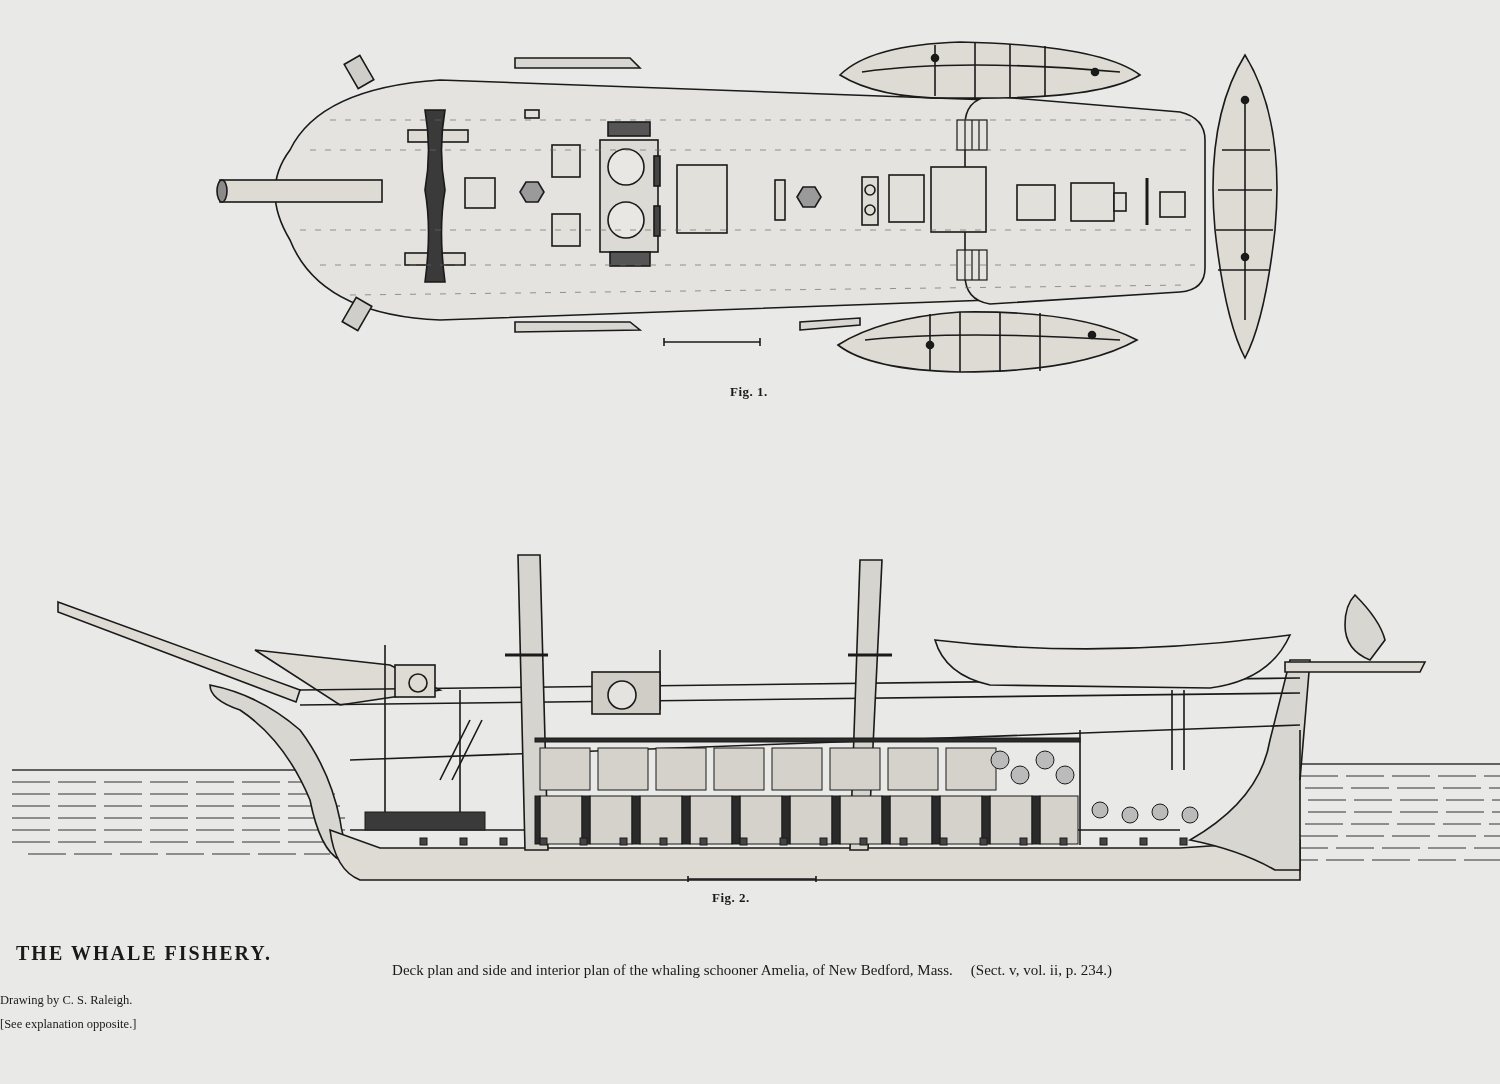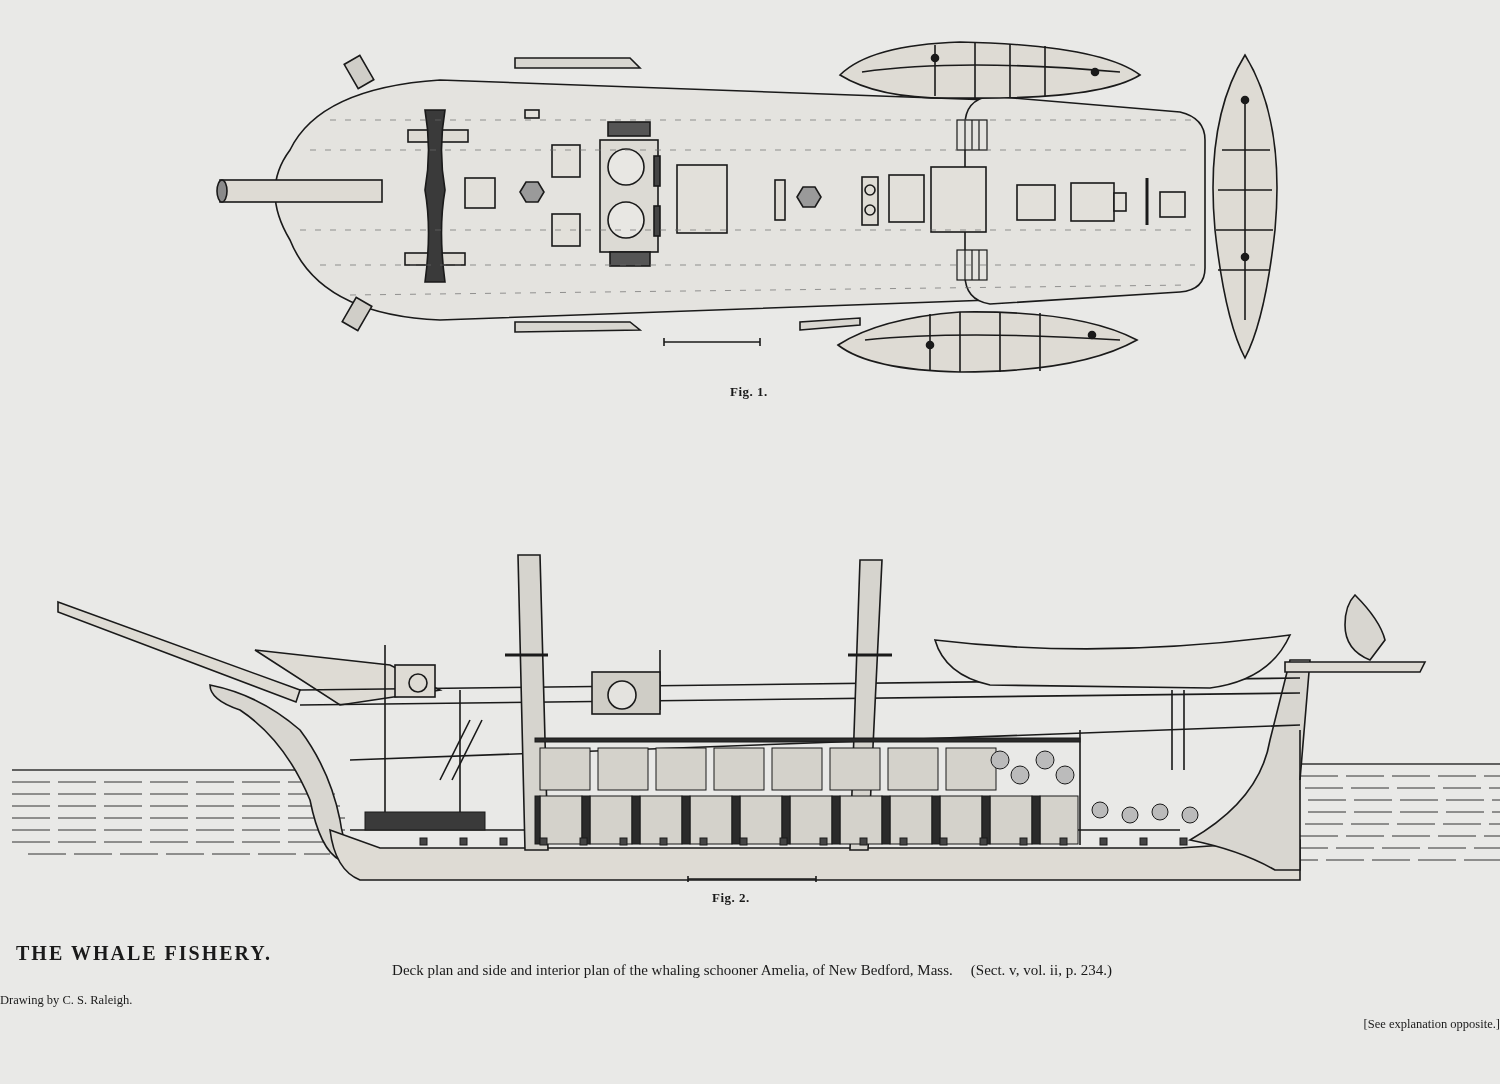--- a/index.html
+++ b/index.html
@@ -6,21 +6,21 @@
   body { width:1500px; height:1084px; background:#e9e9e7; position:relative; overflow:hidden;
          font-family:"Liberation Serif","DejaVu Serif",serif; color:#1a1a1a; }
   .plate { position:absolute; left:0; top:0; width:1196px; height:1084px; }
   svg { position:absolute; left:0; top:0; }
   .fig-label { position:absolute; font-weight:bold; font-size:13px; letter-spacing:0.5px; }
   .title { position:absolute; left:16px; width:1500px; top:926px; 
            font-weight:bold; font-size:20px; letter-spacing:2px;margin-top:16px; }
   .subtitle { position:absolute; left:2px; width:1500px; top:962px; text-align:center; font-size:15px; }
   .subtitle .ref { margin-left:18px; }
   .credit { position:absolute; left:0; width:1500px; top:993px; font-size:12.5px; }
-  .note { position:absolute; left:0; width:1500px; top:1017px; text-align:right; font-size:12.5px; }
+  .note { position:absolute; left:0; width:1500px; top:1017px; text-align:left; font-size:12.5px; }
 </style>
 </head>
 <body>
 
 <div class="plate">
 
   <svg width="1500" height="420" viewBox="0 0 1500 420">
     <g fill="none" stroke="#1a1a1a" stroke-width="1.6">
 
       <path d="M 440 80 Q 320 88 290 150 Q 260 190 290 240 Q 320 315 440 320 L 990 300 L 990 100 Z" fill="#e4e3df"></path>

